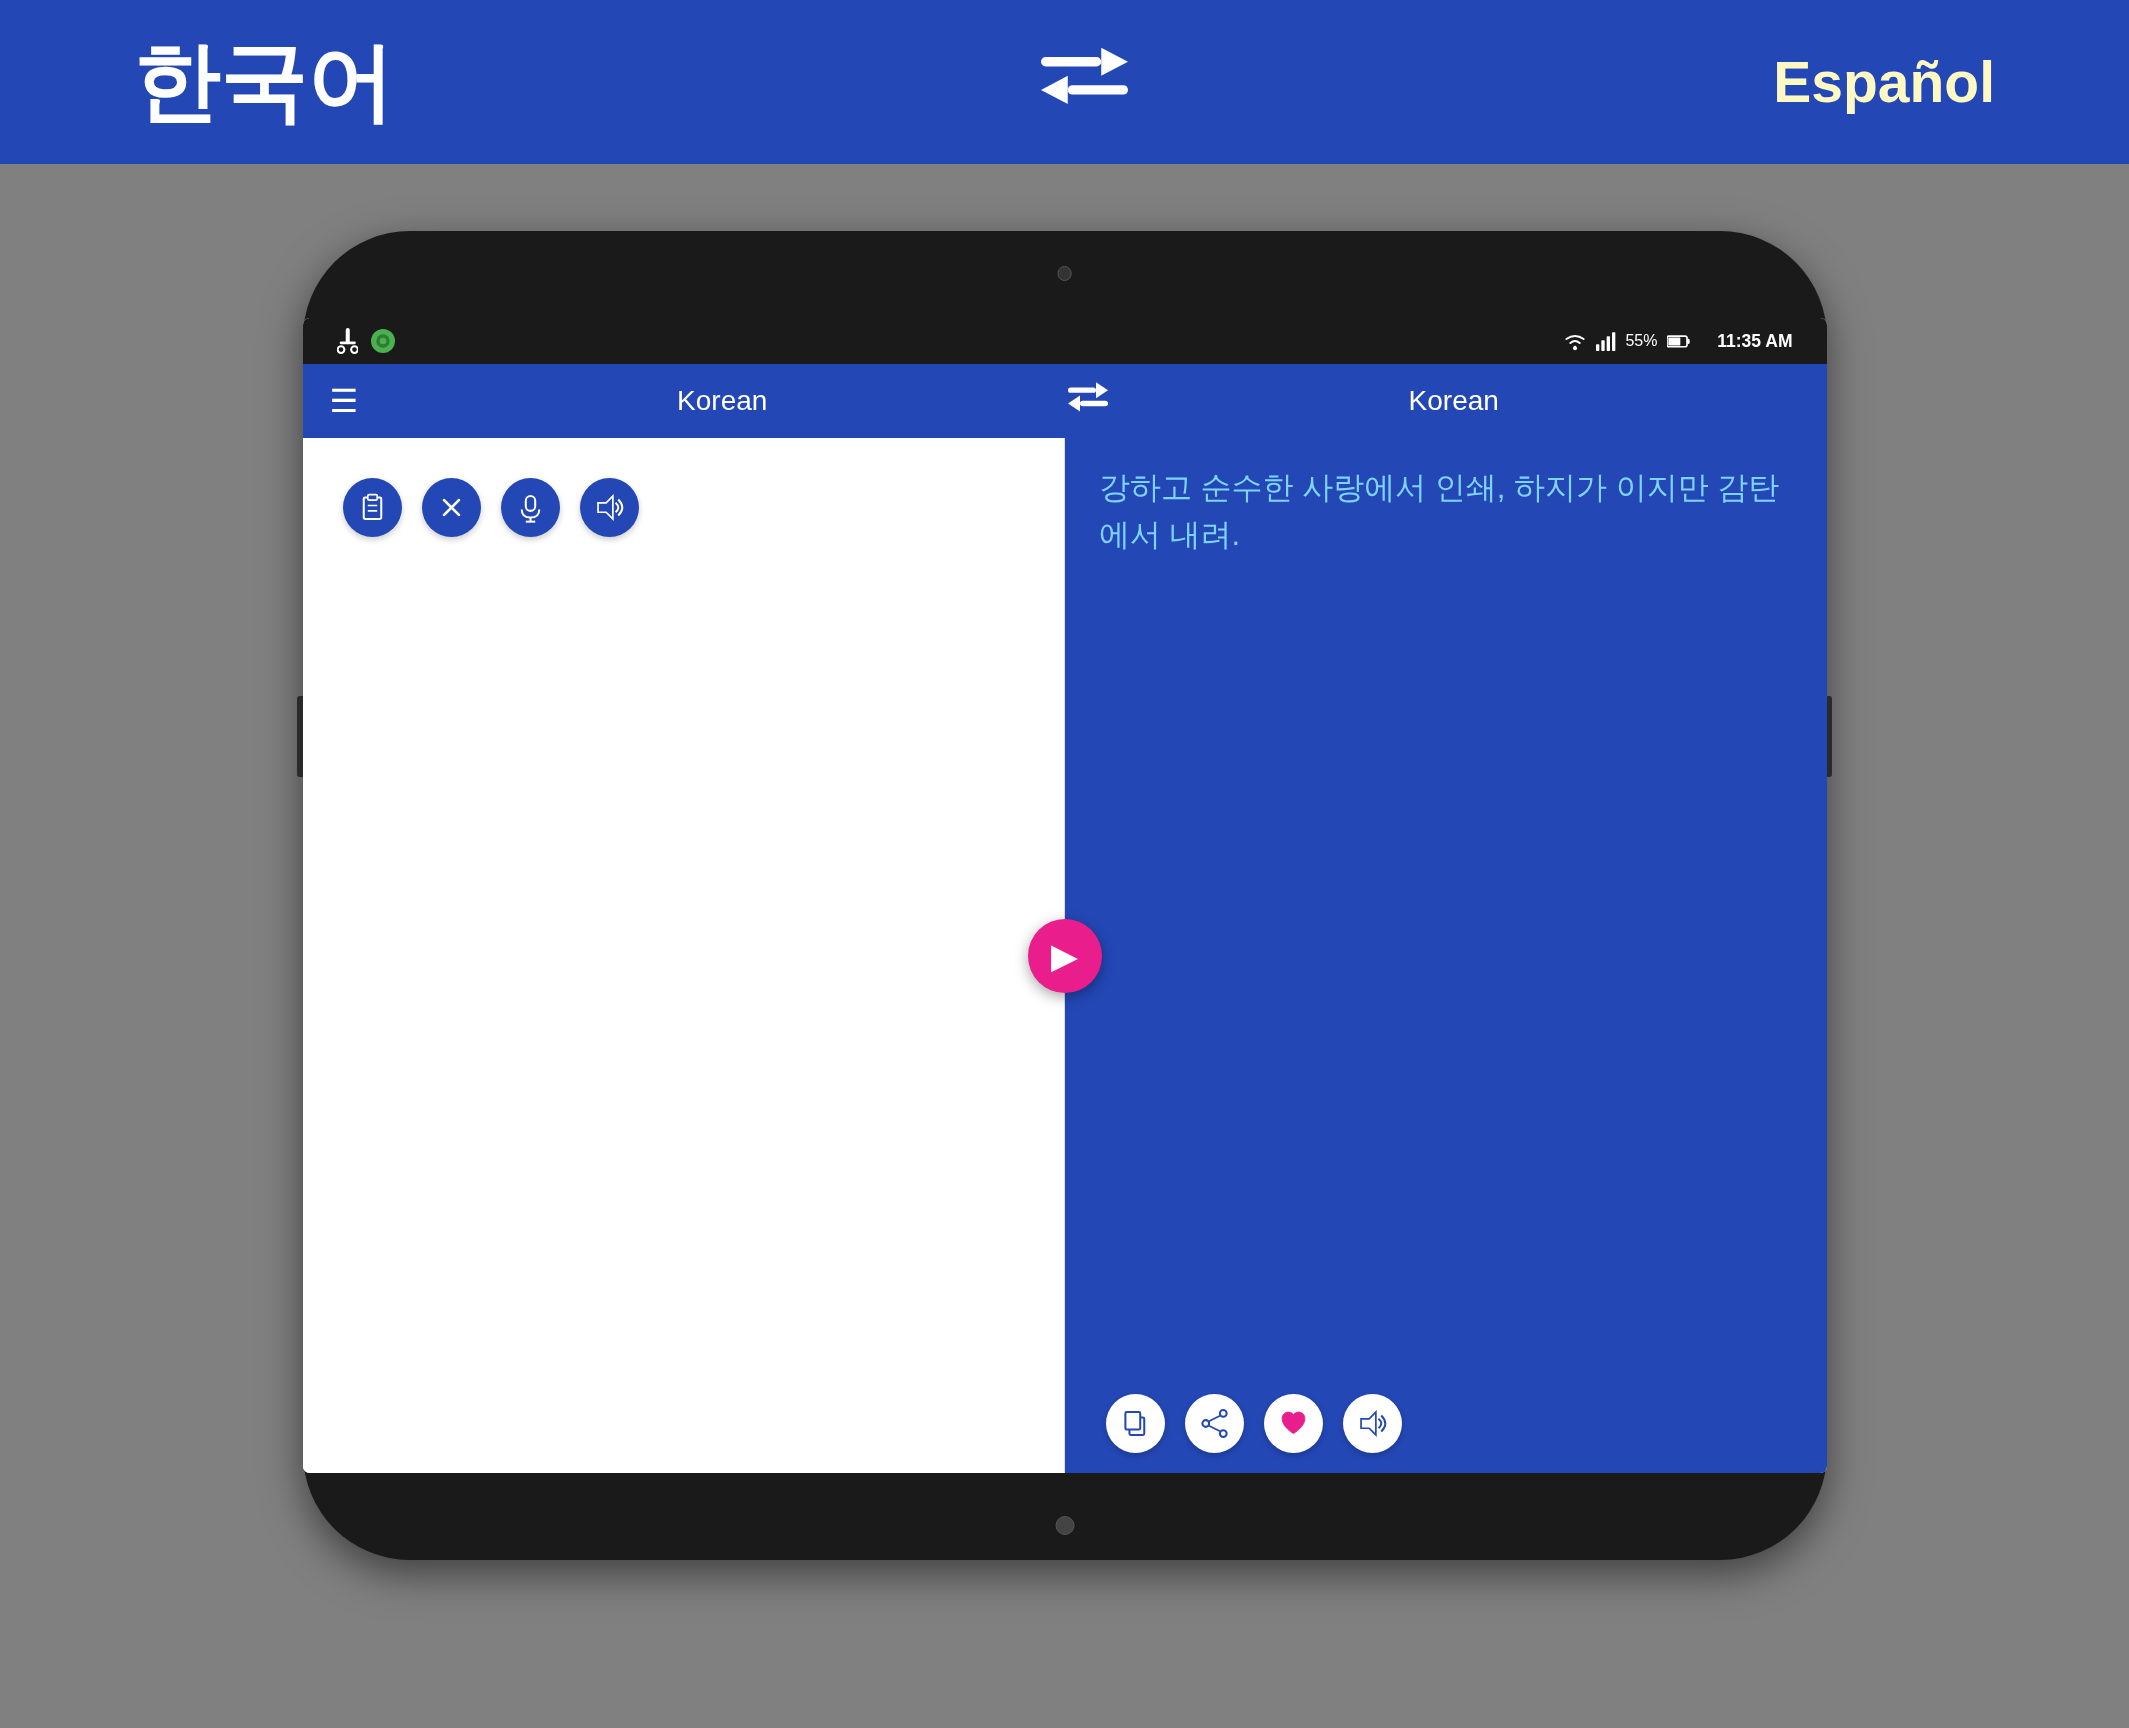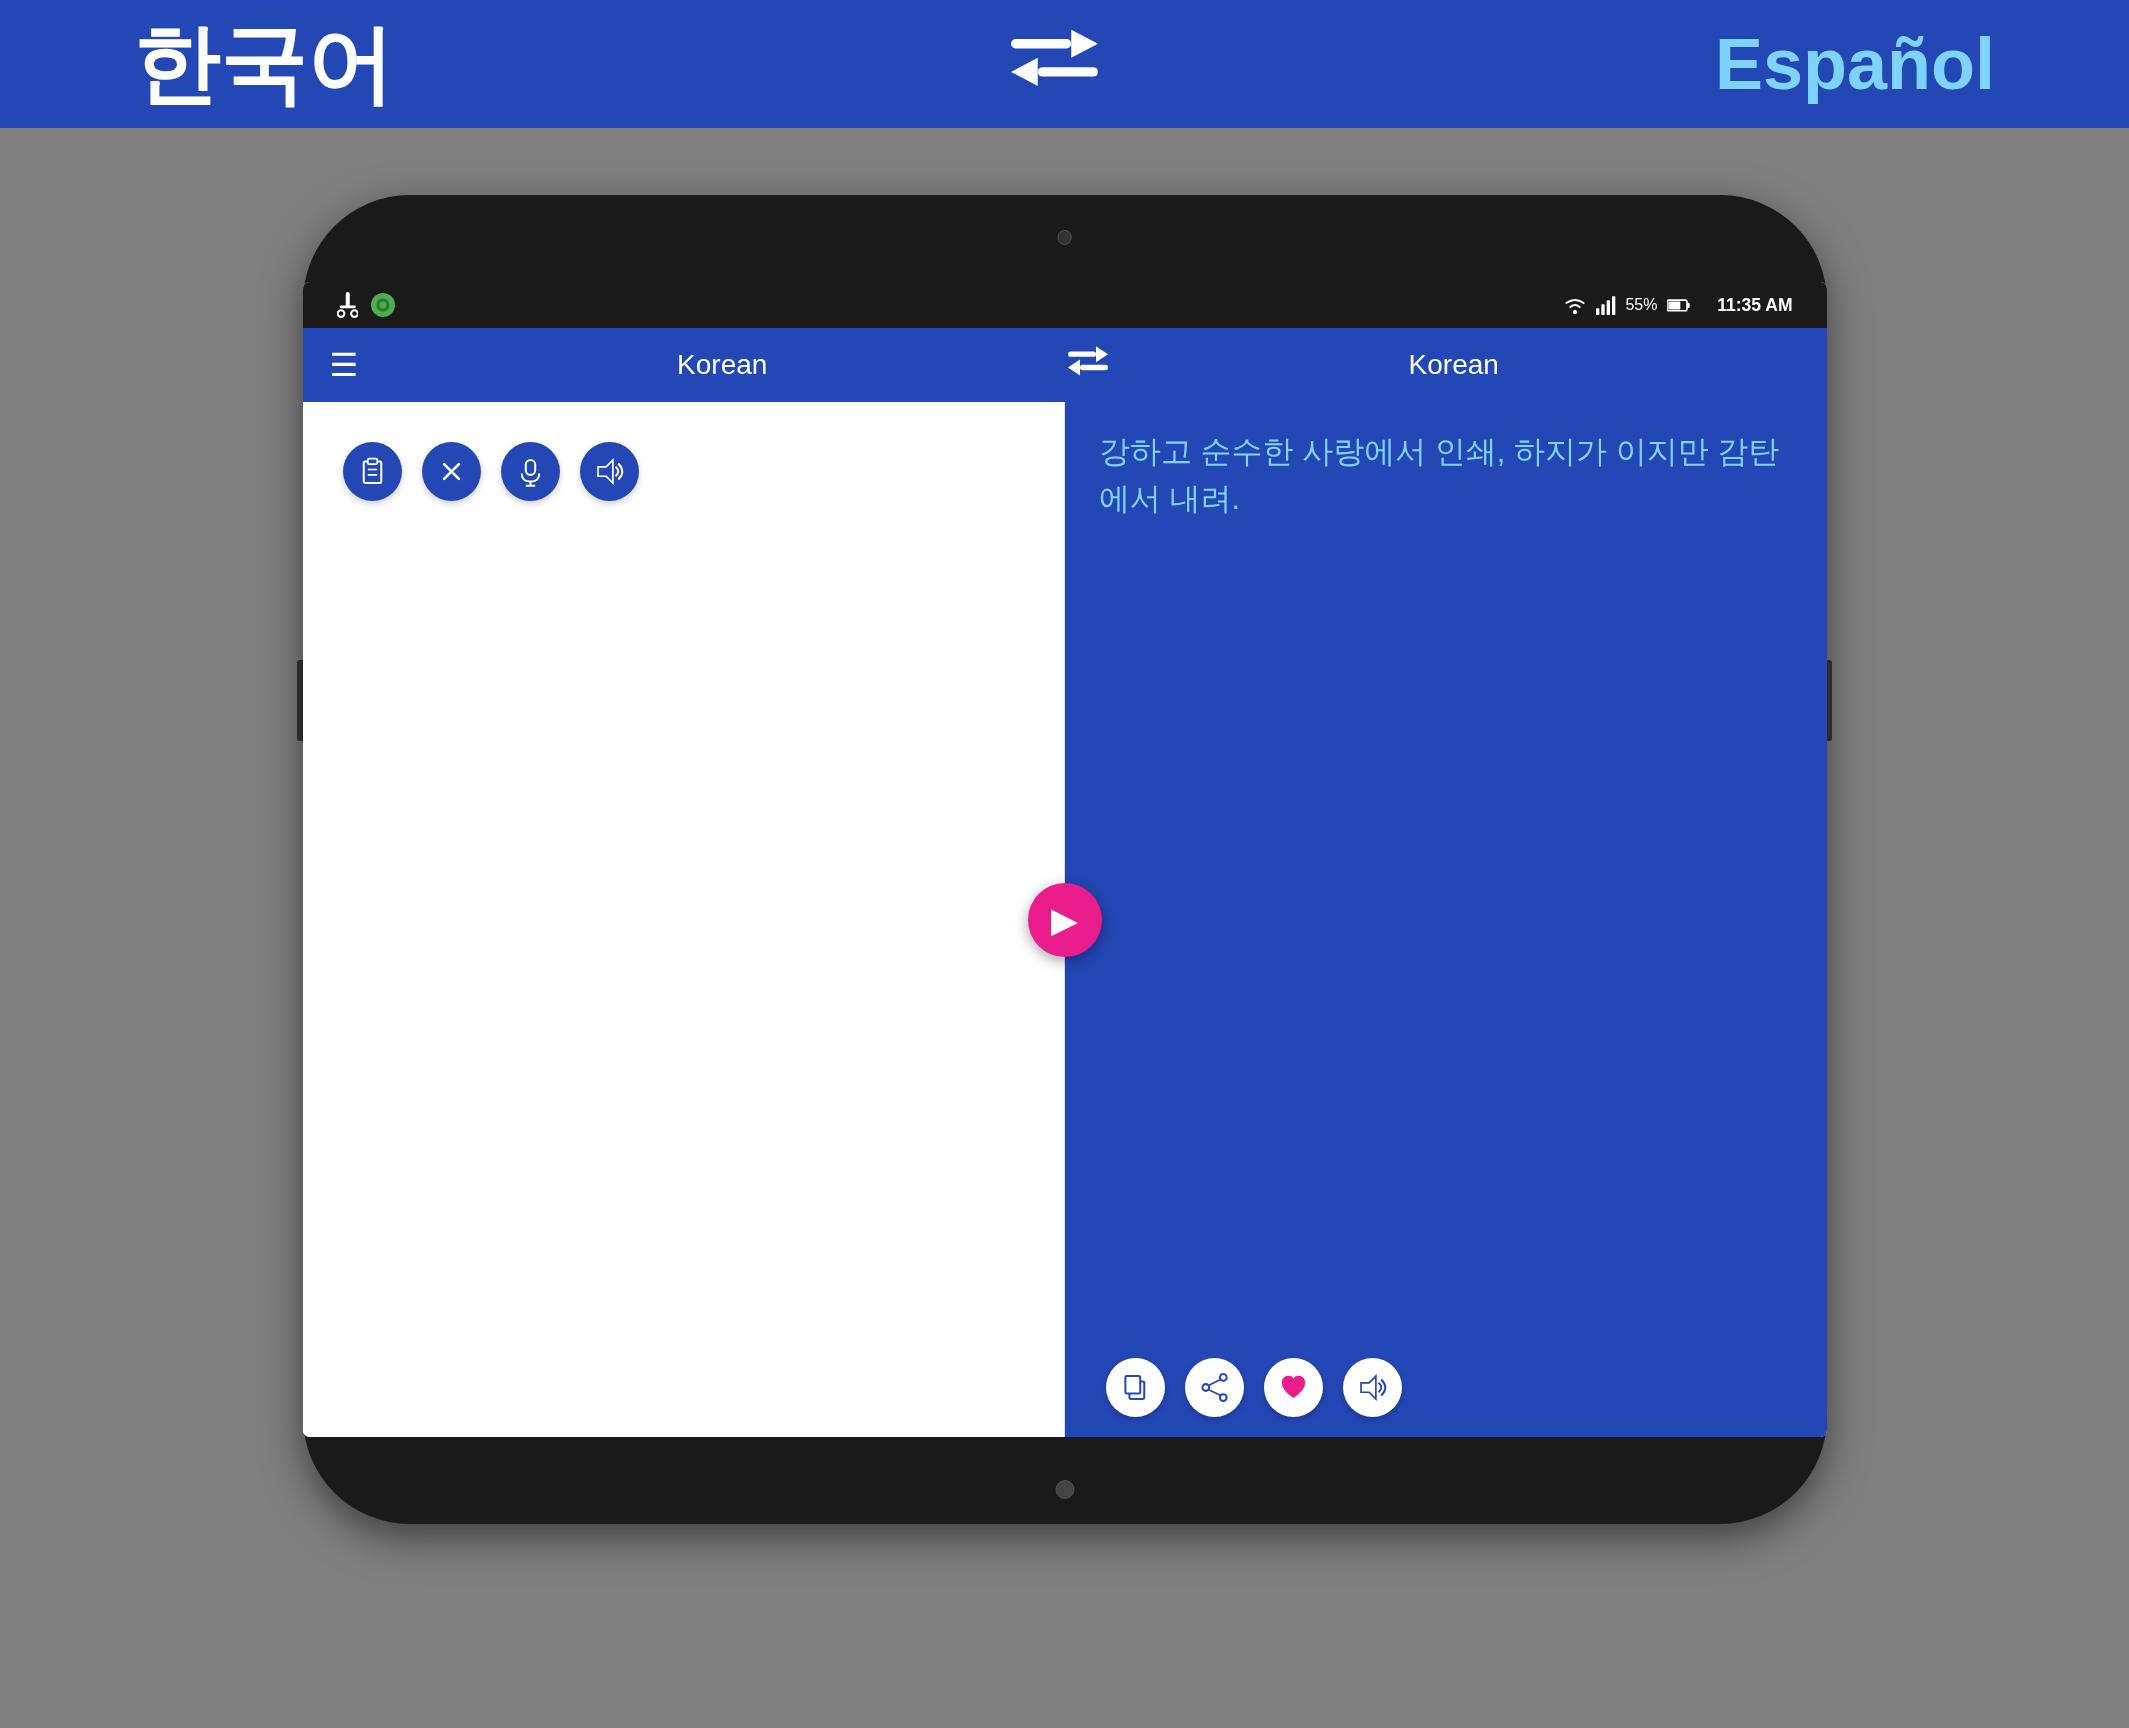--- a/index.html
+++ b/index.html
@@ -12,42 +12,42 @@
       flex-direction: column;
       align-items: center;
       justify-content: flex-start;
       overflow: hidden;
       font-family: Arial, sans-serif;
     }
 
     
     .top-banner {
       width: 100%;
-      height: 128px;
+      height: 164px;
       background: #2347b5;
       display: flex;
       align-items: center;
       justify-content: space-between;
       padding: 0 134px;
     }
 
     .banner-lang-left {
       color: white;
       font-size: 87px;
       font-weight: bold;
     }
 
     .banner-swap-icon {
       color: white;
       font-size: 87px;
     }
 
     .banner-lang-right {
-      color: #7dd3fc;
-      font-size: 72px;
+      color: #fef9c3;
+      font-size: 57px;
       font-weight: bold;
     }
 
     
     .tablet-outer {
       width: 1524px;
       height: 1329px;
       background: #1a1a1a;
       border-radius: 107px;
       display: flex;

